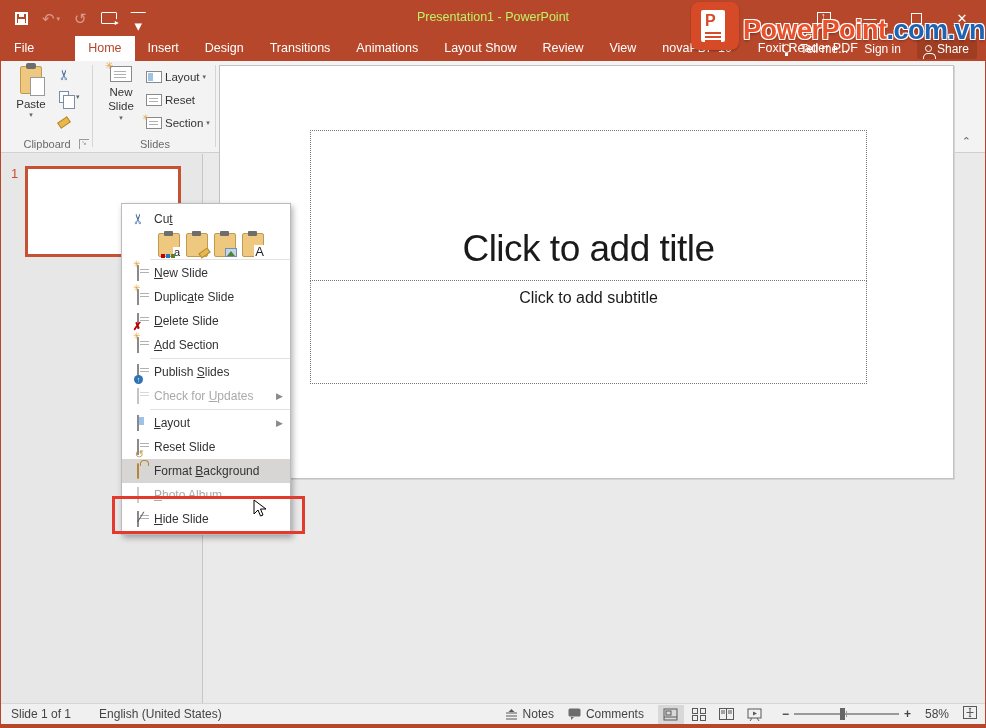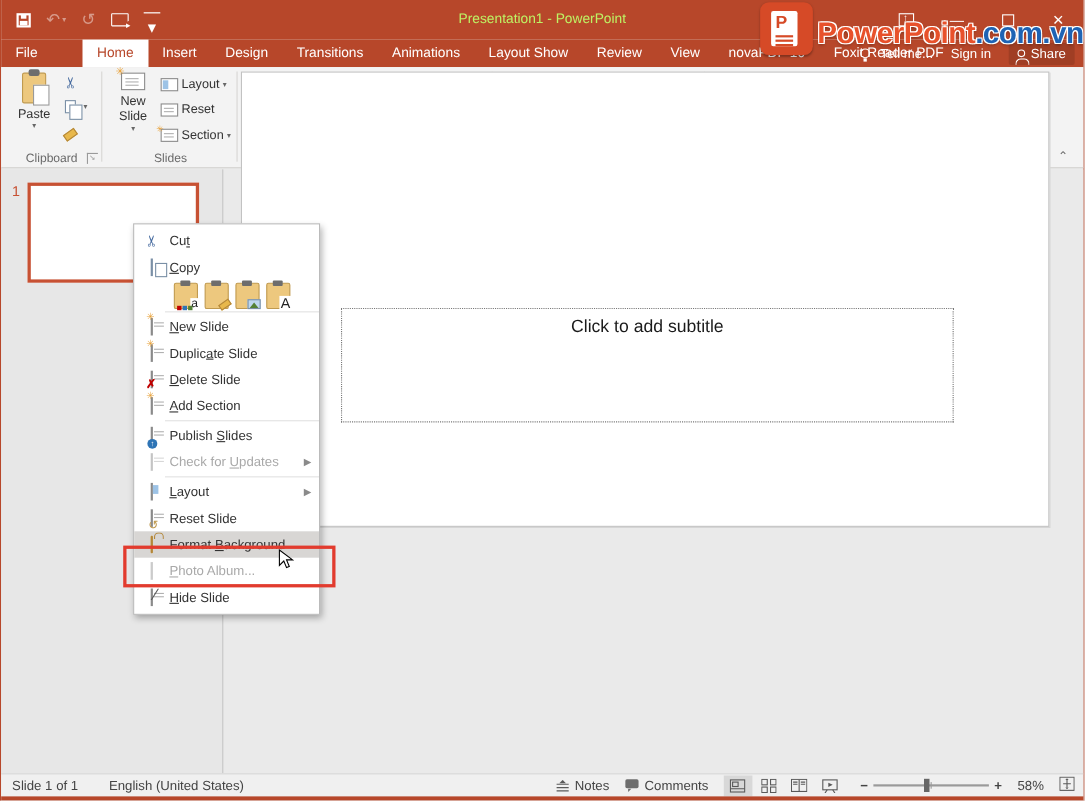--- a/index.html
+++ b/index.html
@@ -483,35 +483,30 @@
 
   <div id="workspace">
     <div id="thumb-panel">
       <span id="slide-num">1</span>
       <div id="thumb"></div>
     </div>
     <div id="canvas"></div>
   </div>
 
   <div id="slide">
+    <div class="ph" id="ph-title">Click to add title</div>
     <div class="ph" id="ph-subtitle">Click to add subtitle</div>
   </div>
 
   <div id="ctx">
       <div class="mrow">
         <span class="mic">
           <span class="scissors">✂</span>
         </span>
         <span>Cu<u>t</u></span>
-      </div>
-      <div class="mrow">
-        <span class="mic">
-          <span><span class="ic-copy2"></span></span>
-        </span>
-        <span><u>C</u>opy</span>
       </div>
       <div id="paste-row">
         <span class="popt">
           <span>a</span>
           <span class="dots"></span>
         </span>
         <span class="popt">
           <span class="brush"></span>
         </span>
         <span class="popt">

